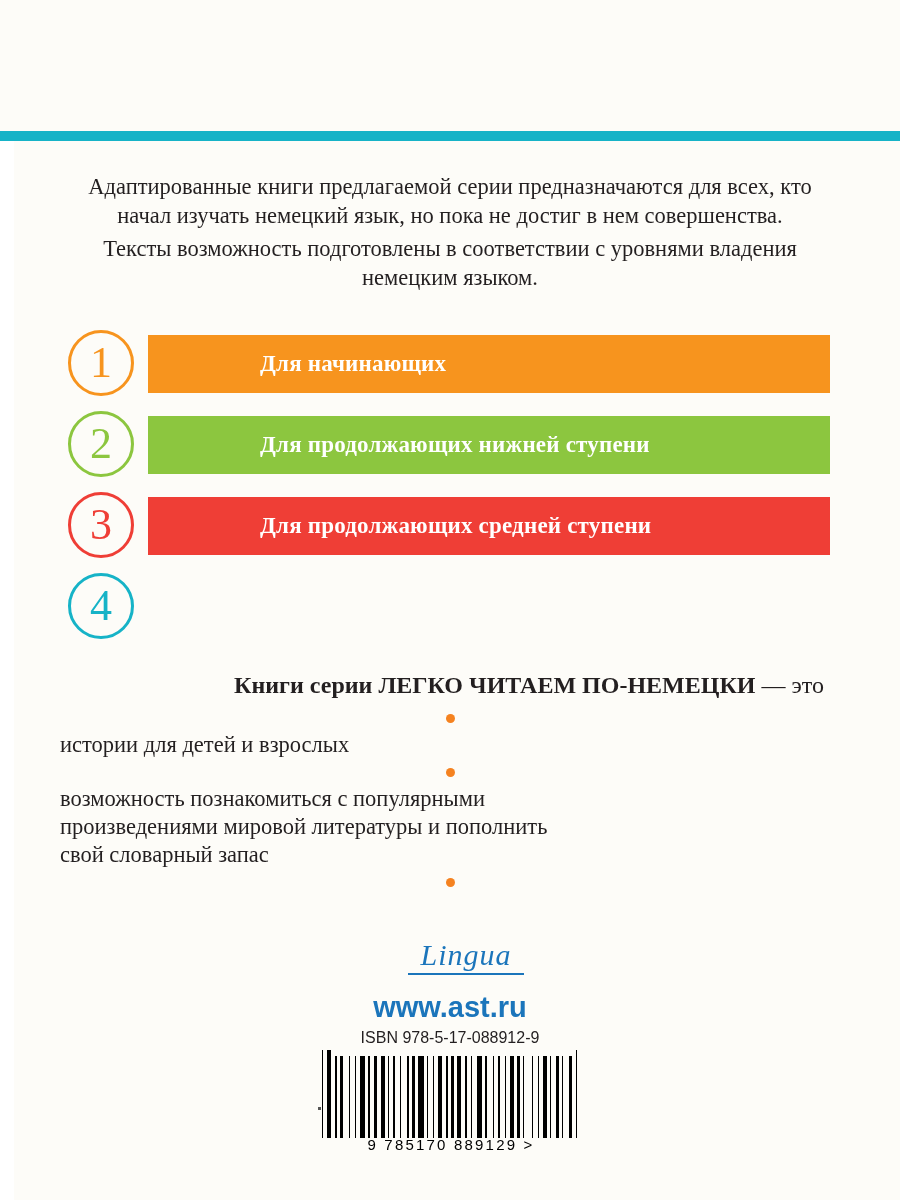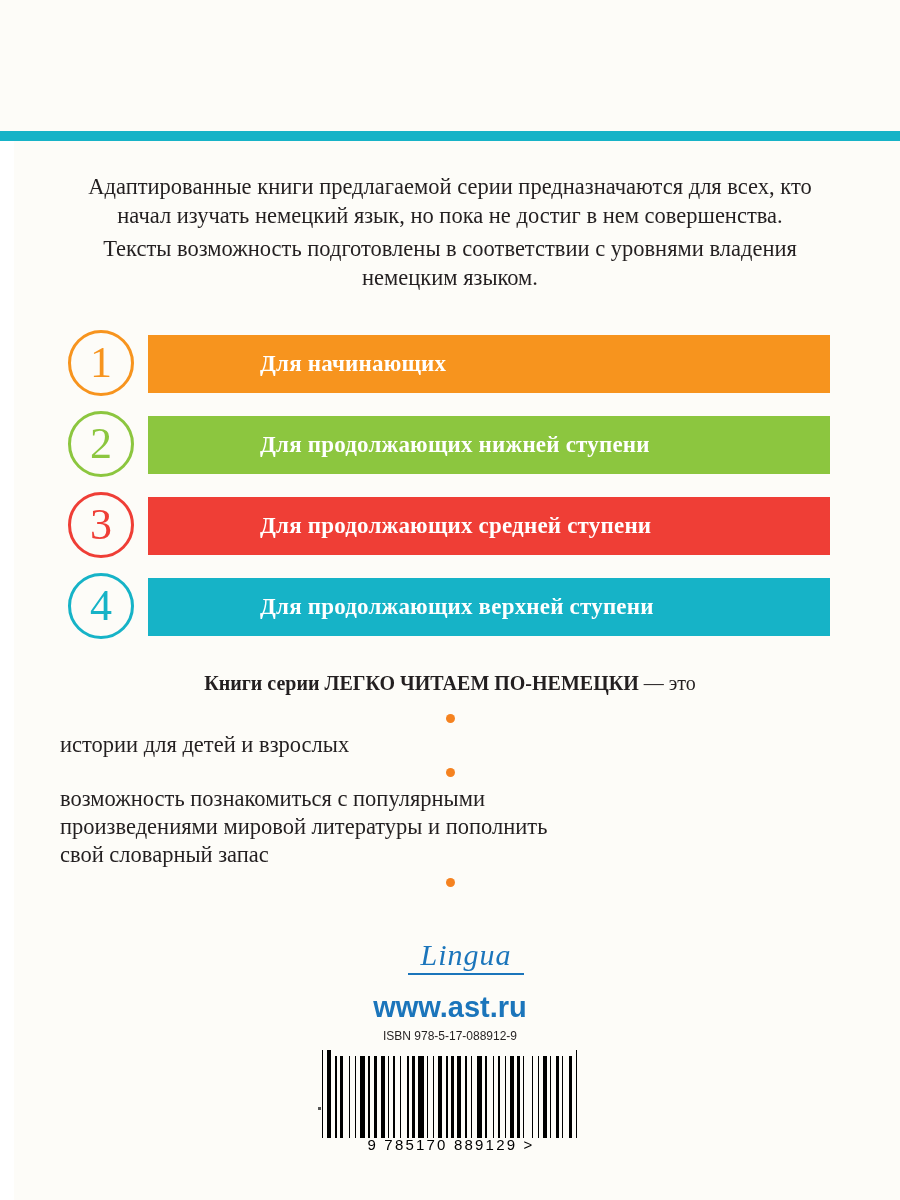--- a/index.html
+++ b/index.html
@@ -118,25 +118,25 @@
     font-family: "Liberation Serif", serif;
     font-size: 44px;
     line-height: 44px;
     color: #f58220;
     z-index: 3;
   }
 
   
   .series-head {
     position: absolute;
-    left: 60px;
+    left: 44px;
     top: 672px;
     width: 780px;
-    text-align: center;
-    font-size: 20px;
+    text-align: right;
+    font-size: 24px;
     color: #231f20;
   }
   .series-head b { font-weight: bold; }
 
   .bullets {
     position: absolute;
     left: 60px;
     top: 705px;
     width: 780px;
   }
@@ -187,21 +187,21 @@
     font-size: 29px;
     color: #1b75bb;
   }
   .isbn-text {
     position: absolute;
     left: 0;
     top: 1029px;
     width: 900px;
     text-align: center;
     font-family: "Liberation Sans", sans-serif;
-    font-size: 12px;
+    font-size: 16px;
     color: #231f20;
   }
 
   
   .barcode {
     position: absolute;
     left: 322px;
     top: 1050px;
     width: 258px;
     height: 88px;
@@ -264,23 +264,20 @@
     </div>
 
     <div class="level-row">
       <div class="level-bar" id="bar2" style="background: rgb(239, 62, 54);">
         <div class="level-label">Для продолжающих средней ступени</div>
       </div>
       <div class="level-circle" id="circ2" style="border-color: rgb(239, 62, 54); color: rgb(239, 62, 54);">3</div>
     </div>
 
     <div class="level-row">
-      <div class="level-bar" id="bar3" style="background: rgb(22, 179, 199);">
-        <div class="level-label">Для продолжающих верхней ступени</div>
-      </div>
       <div class="level-circle" id="circ3" style="border-color: rgb(22, 179, 199); color: rgb(22, 179, 199);">4</div>
     </div>
 
   </div>
 
   <div class="series-head">
     <b>Книги серии ЛЕГКО ЧИТАЕМ ПО-НЕМЕЦКИ</b><span> — это</span>
   </div>
 
   <div class="bullets">

